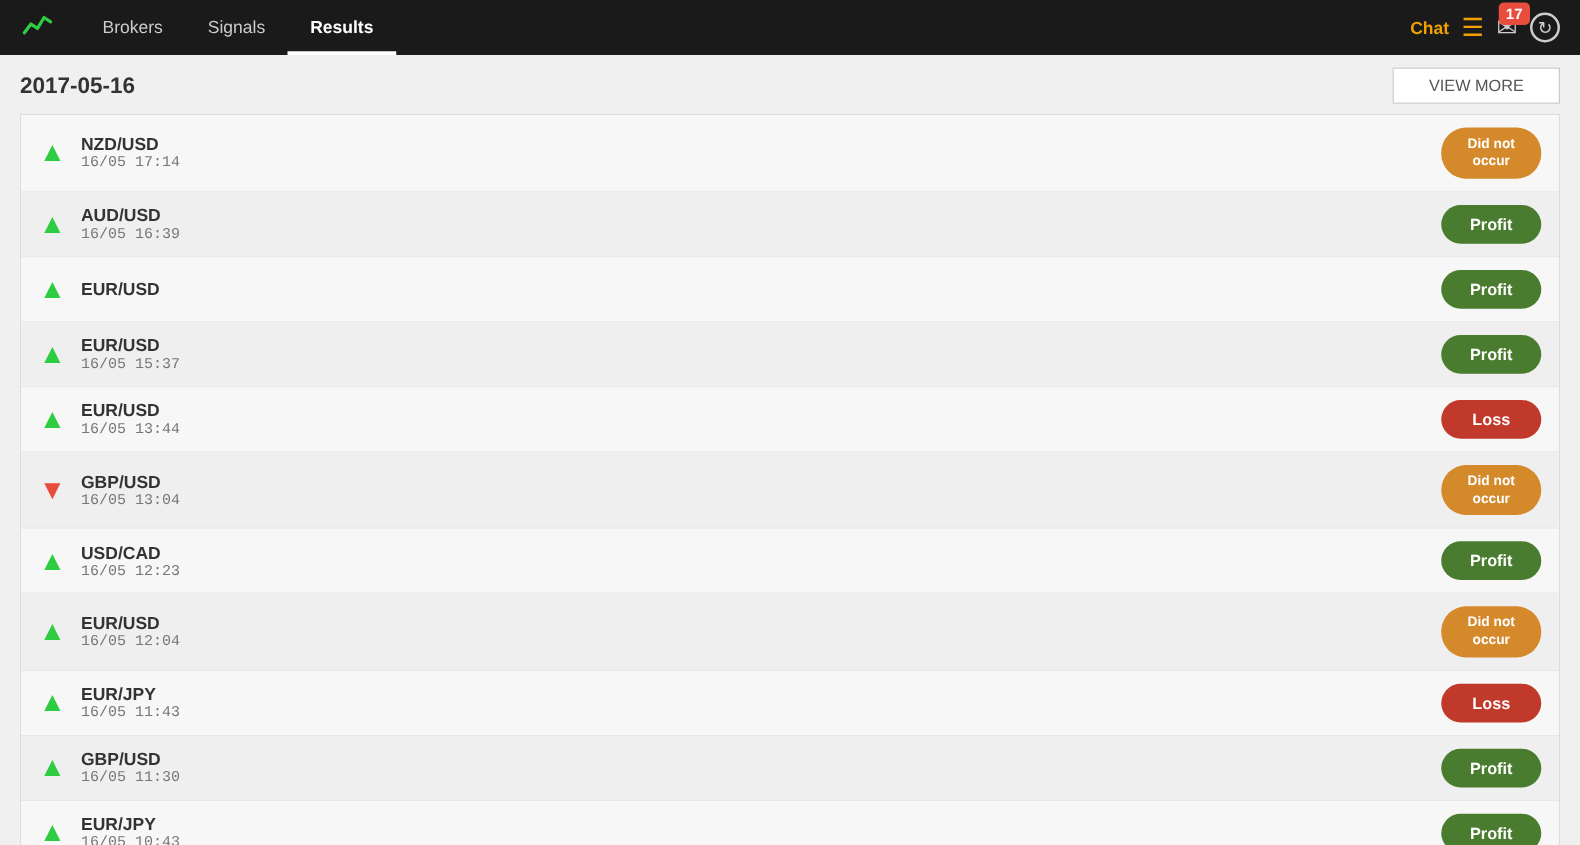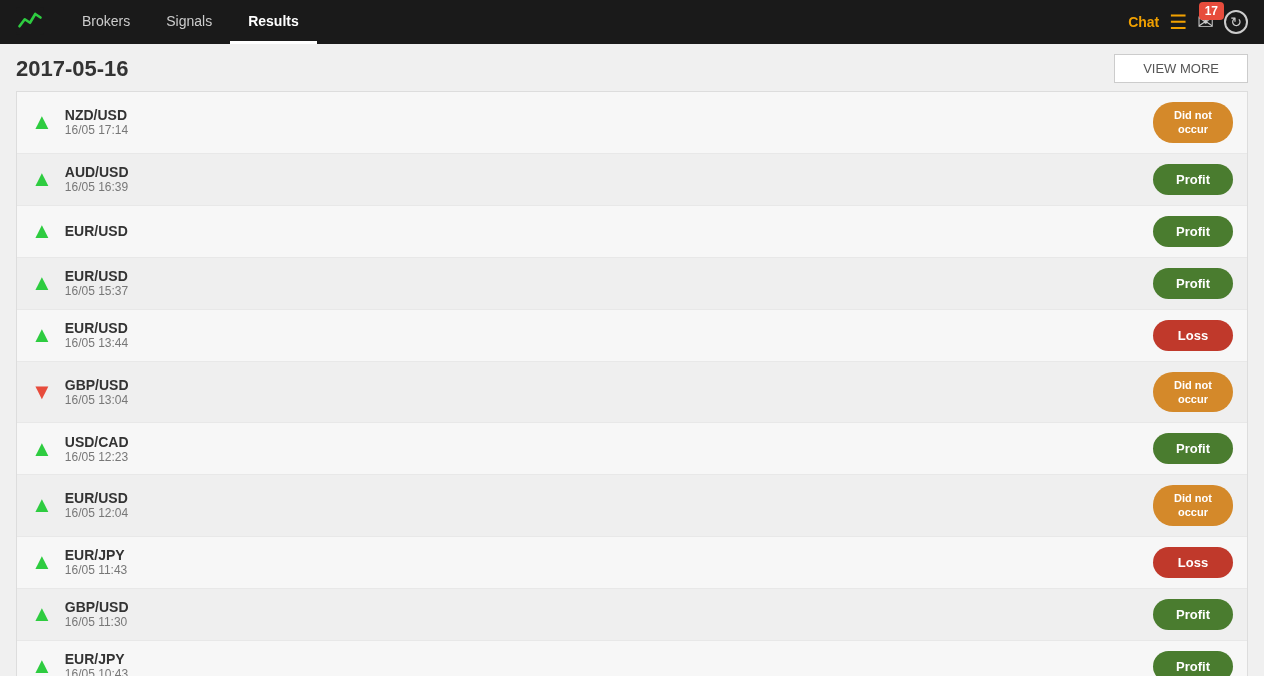--- a/index.html
+++ b/index.html
@@ -67,21 +67,21 @@
     .content {
       padding: 10px 16px;
     }
     .date-header-row {
       display: flex;
       align-items: center;
       justify-content: space-between;
       margin-bottom: 8px;
     }
     .date-header {
-      font-size: 22px;
+      font-size: 18px;
       font-weight: bold;
       color: #333;
     }
     .view-more-btn {
       background: #fff;
       border: 1px solid #ccc;
       padding: 6px 28px;
       font-size: 13px;
       cursor: pointer;
       color: #555;
@@ -121,20 +121,21 @@
       flex: 1;
     }
     .signal-pair {
       font-weight: bold;
       font-size: 14px;
       color: #333;
     }
     .signal-time {
       font-size: 12px;
       color: #777;
+      font-family: Liberation Mono, monospace;
     }
 
     .result-badge {
       border-radius: 20px;
       padding: 8px 16px;
       font-size: 13px;
       font-weight: bold;
       color: #fff;
       min-width: 80px;
       text-align: center;

